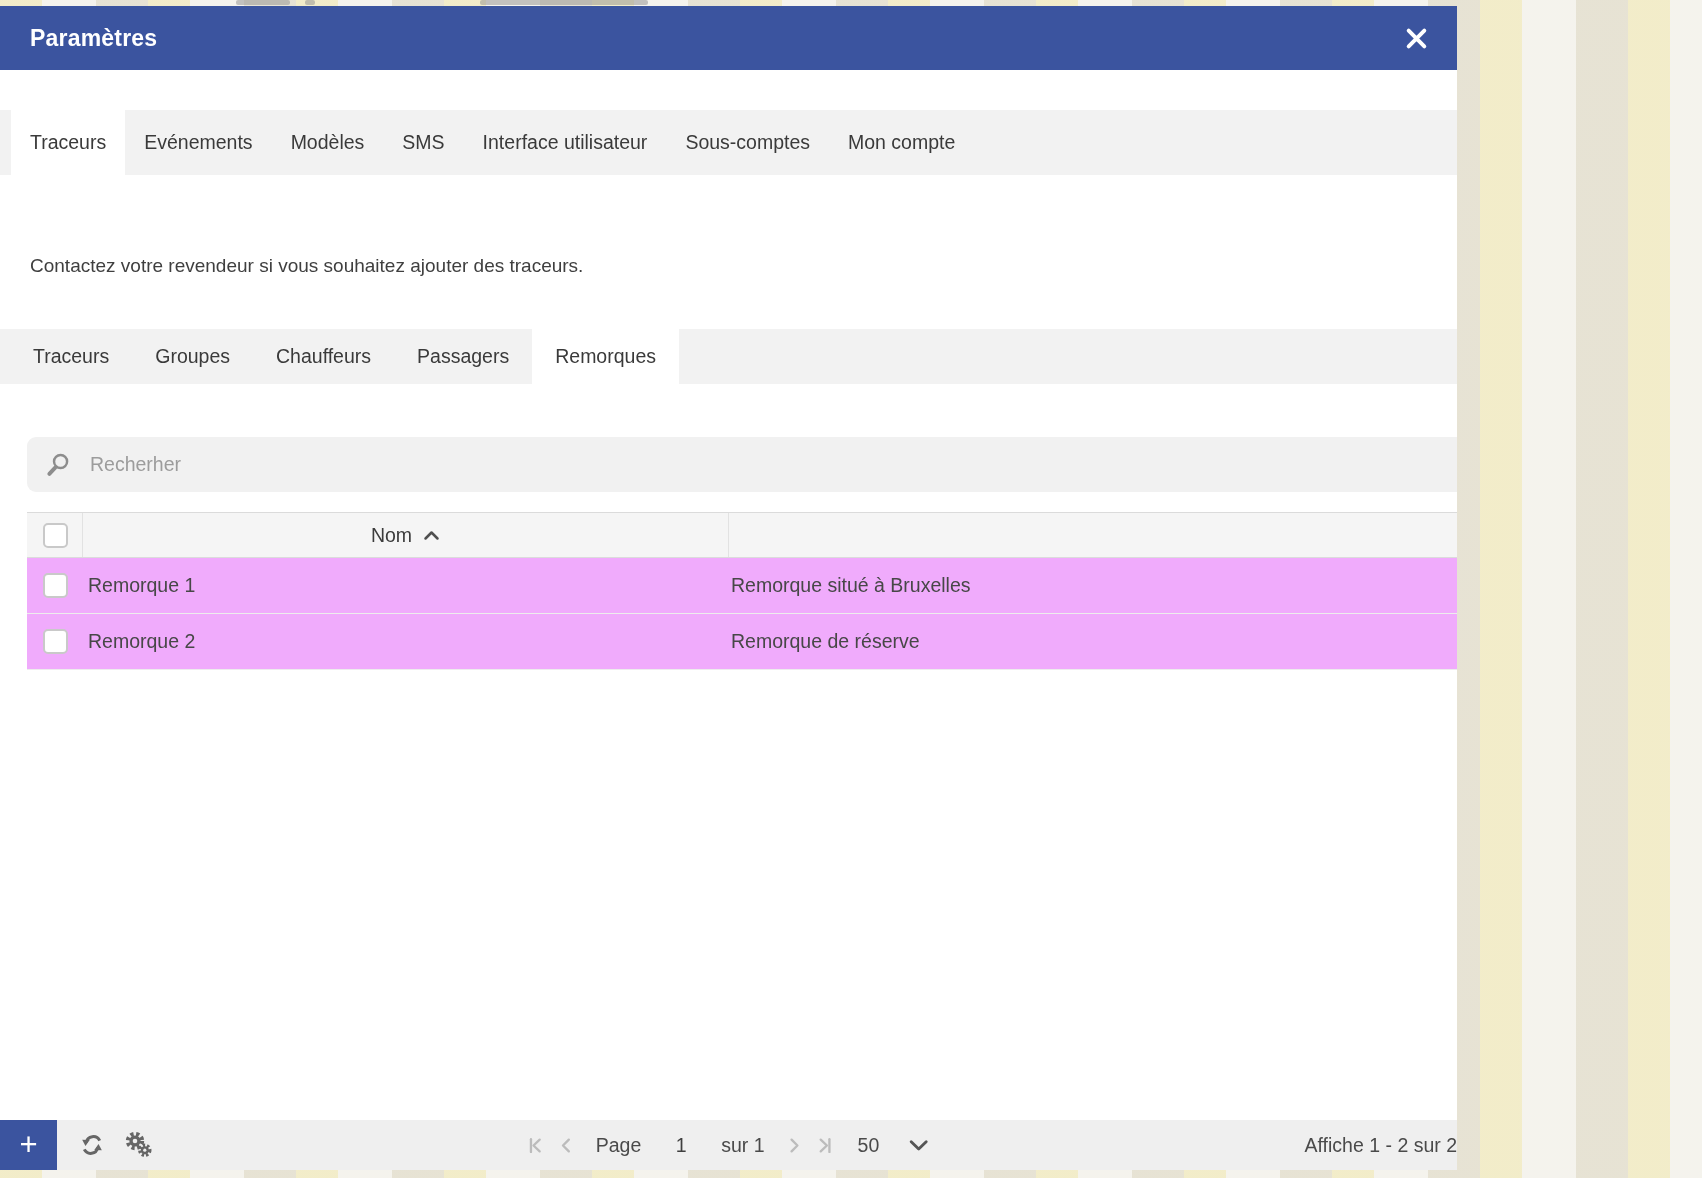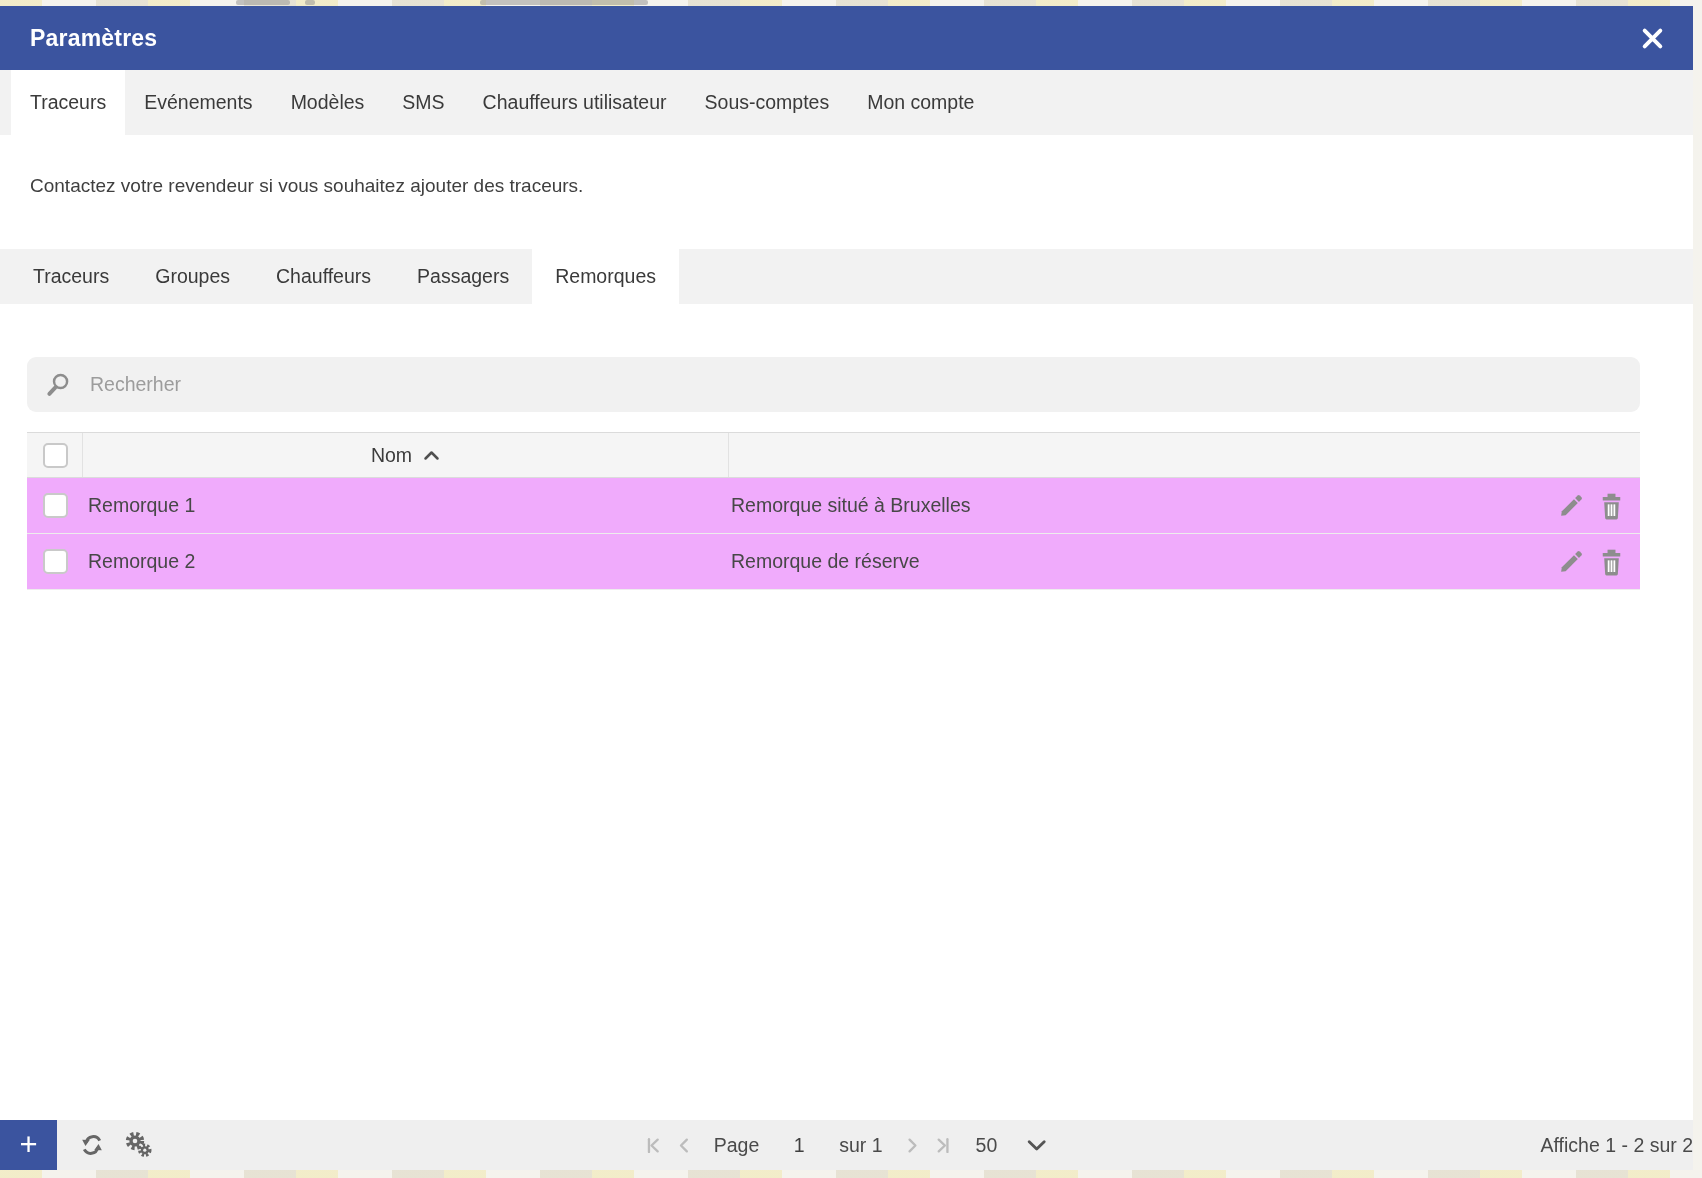--- a/index.html
+++ b/index.html
@@ -6,22 +6,22 @@
   .page{
     position:relative;width:1702px;height:1178px;overflow:hidden;
     font-family:"Liberation Sans",sans-serif;
     background-color:#eae7db;
     background-image:repeating-linear-gradient(90deg,
       rgba(249,241,187,.55) 0 42px, rgba(255,255,255,.5) 42px 96px,
       rgba(228,223,206,.55) 96px 148px);
   }
   .map-blob{position:absolute;top:0;height:5px;background:#8f8f8f;opacity:.5;border-radius:2px;}
 
-  .modal{position:absolute;left:0;top:6px;width:1693px;height:1164px;background:#fff;
-         display:flex;flex-direction:column;}
+  .modal{position:absolute;left:0;top:6px;width:1457px;height:1164px;background:#fff;
+         display:flex;flex-direction:column;gap:40px;}
 
   
   .titlebar{height:64px;flex:0 0 64px;background:#3b549f;display:flex;align-items:center;
             padding:0 25px 0 30px;box-sizing:border-box;}
   .title{color:#fff;font-size:23px;font-weight:600;letter-spacing:.2px;}
   .close-btn{margin-left:auto;background:none;border:none;cursor:pointer;padding:4px;display:flex;}
 
   
   .tabs{display:flex;background:#f2f2f2;color:#3a3a3a;}
   .tabs1{flex:0 0 65px;height:65px;padding-left:11px;font-size:19.5px;}
@@ -94,21 +94,21 @@
           <path d="M3.2 3.2 L16.8 16.8 M16.8 3.2 L3.2 16.8" stroke="#ffffff" stroke-width="3.4" stroke-linecap="round" fill="none"></path>
         </svg>
       </button>
     </div>
 
     <div class="tabs tabs1">
       <div class="tab active">Traceurs</div>
       <div class="tab">Evénements</div>
       <div class="tab">Modèles</div>
       <div class="tab">SMS</div>
-      <div class="tab">Chauffeurs utilisateur</div>
+      <div class="tab">Interface utilisateur</div>
       <div class="tab">Sous-comptes</div>
       <div class="tab">Mon compte</div>
     </div>
 
     <div class="content">
       <div class="notice">Contactez votre revendeur si vous souhaitez ajouter des traceurs.</div>
 
       <div class="tabs tabs2">
         <div class="tab">Traceurs</div>
         <div class="tab">Groupes</div>

